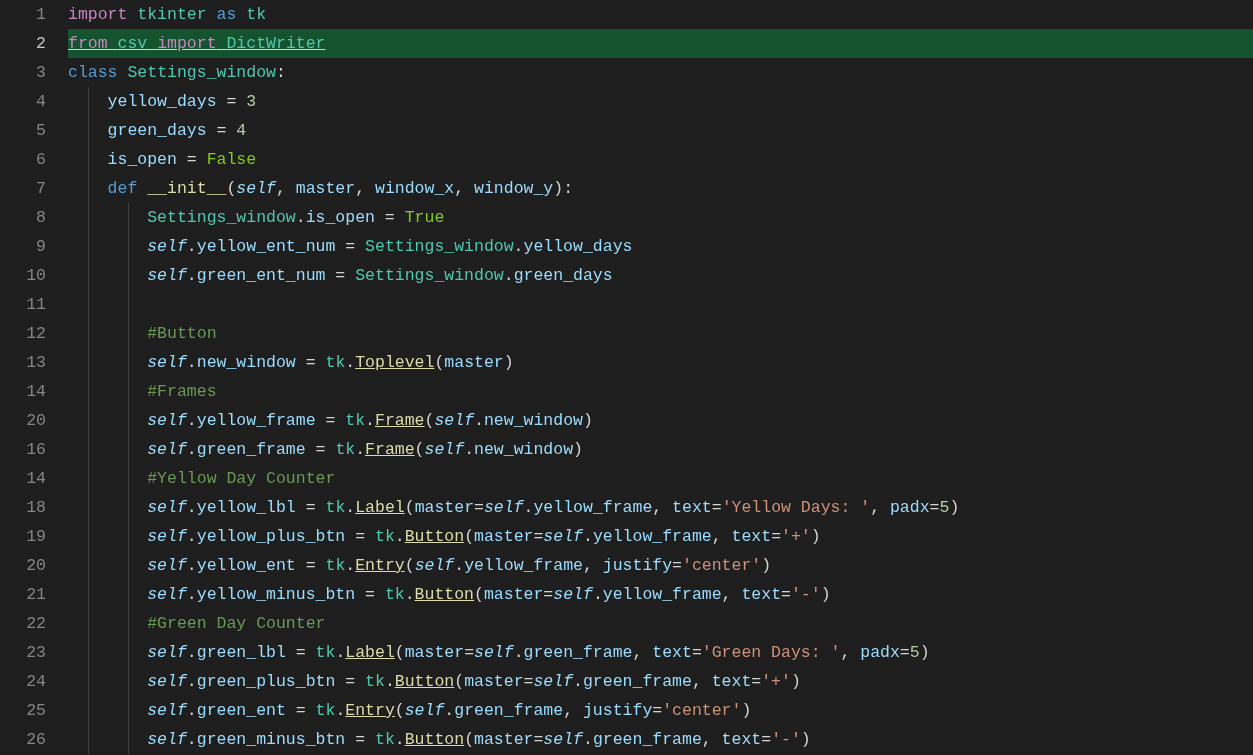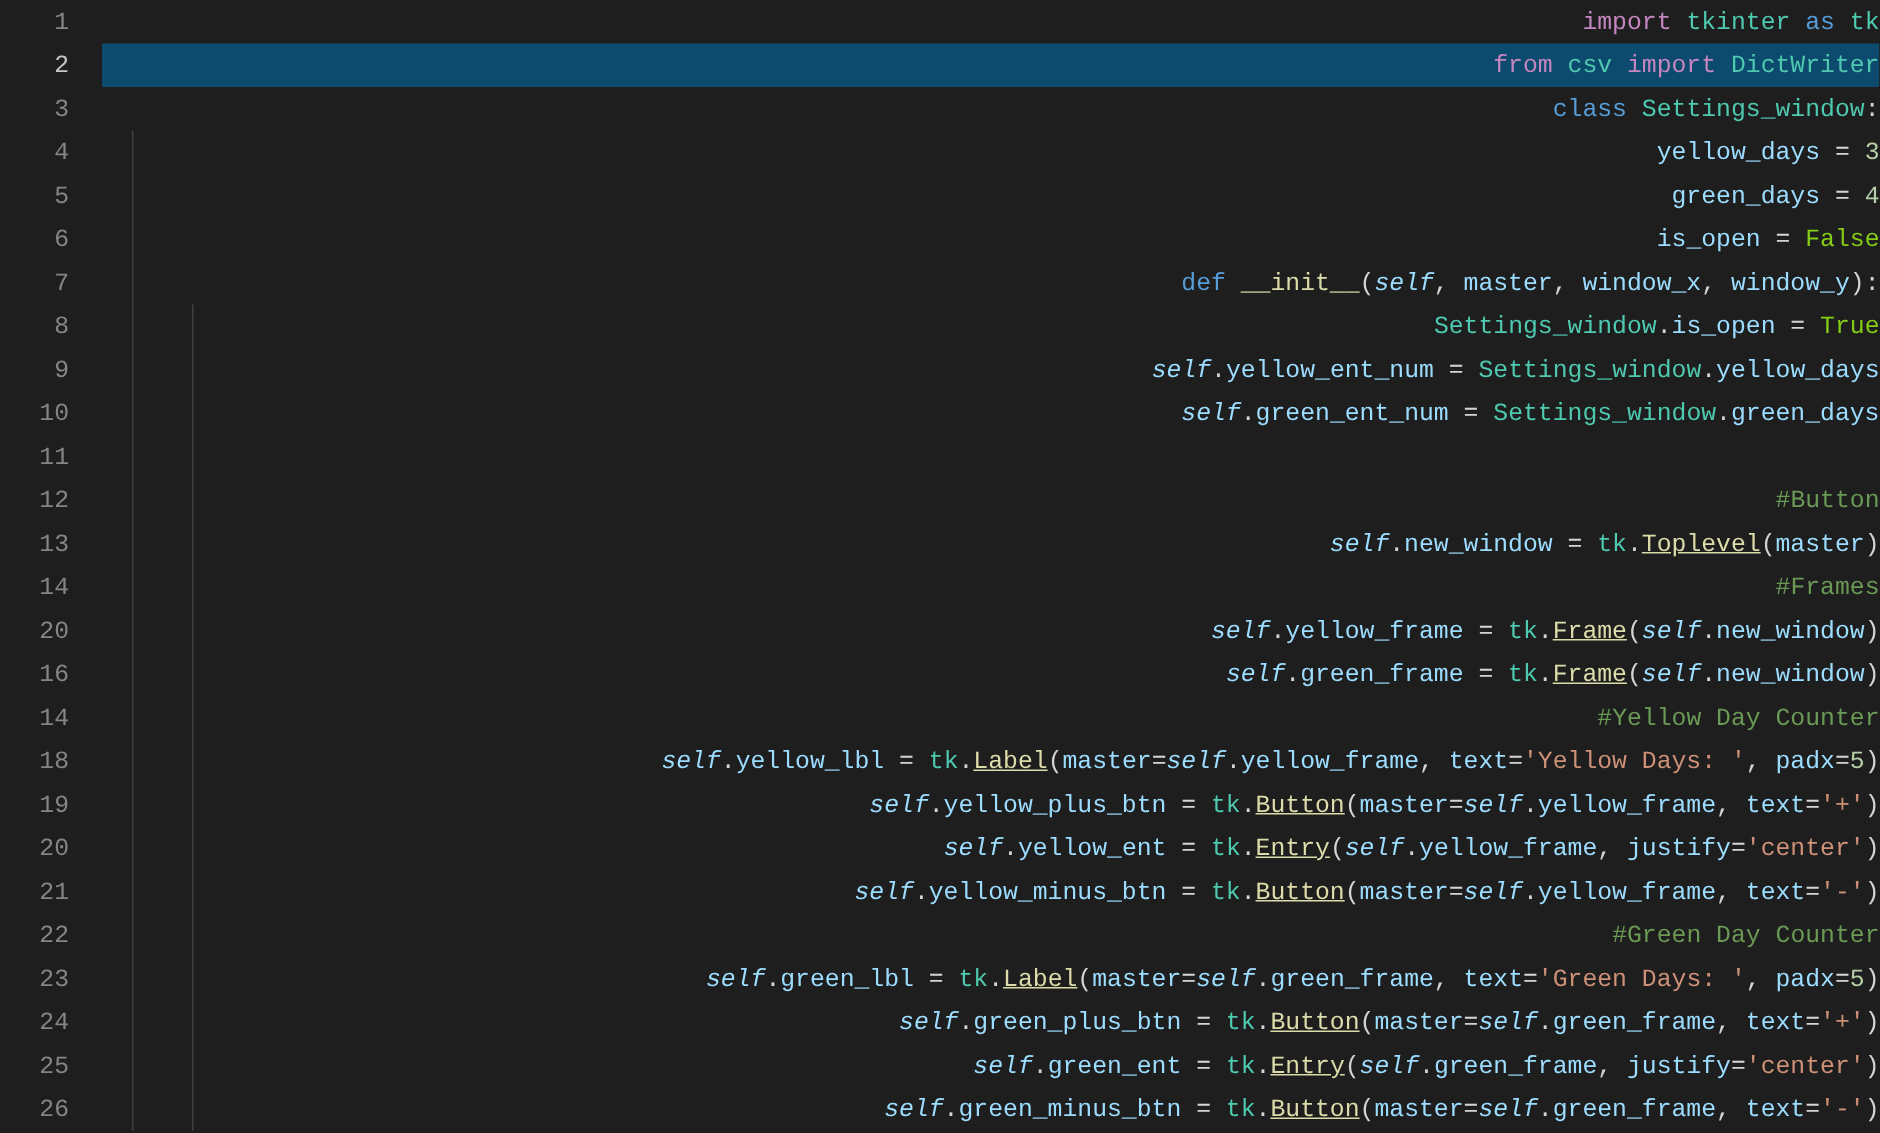--- a/index.html
+++ b/index.html
@@ -31,30 +31,30 @@
   }
   .gutter .ln.active {
     color: #c6c6c6;
   }
   .code {
     flex: 1;
     position: relative;
   }
   .code-lines {
     position: relative;
-    text-align: right;
   }
   .code .line {
     height: 29px;
     line-height: 29px;
     white-space: pre;
     position: relative;
   }
   .code .line.active-line {
-    background: #0c4a6e;
+    background: #14532d;
+    text-decoration: underline;
   }
   .code .line .content {
     position: relative;
     z-index: 2;
   }
   
   .guide {
     position: absolute;
     top: 0;
     bottom: 0;

